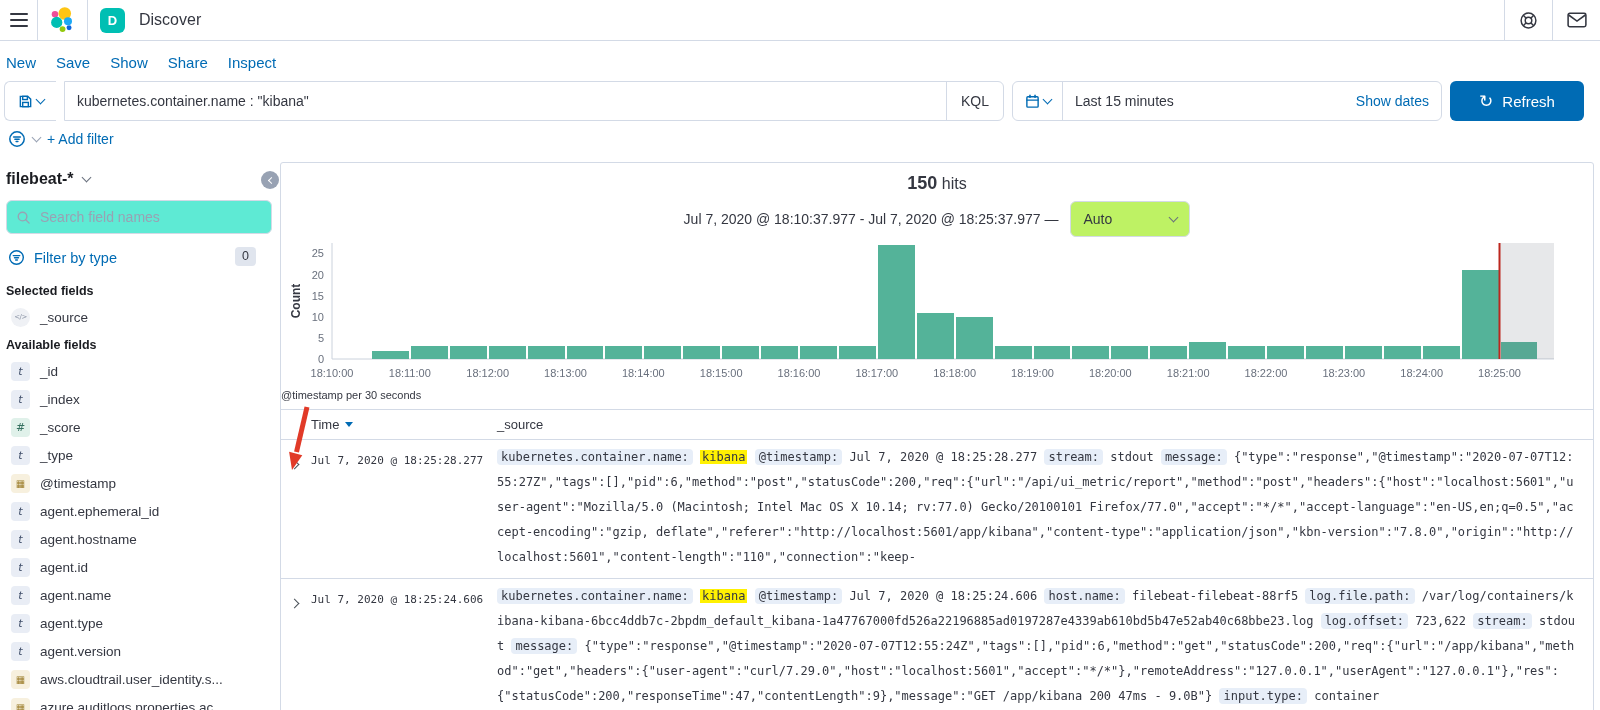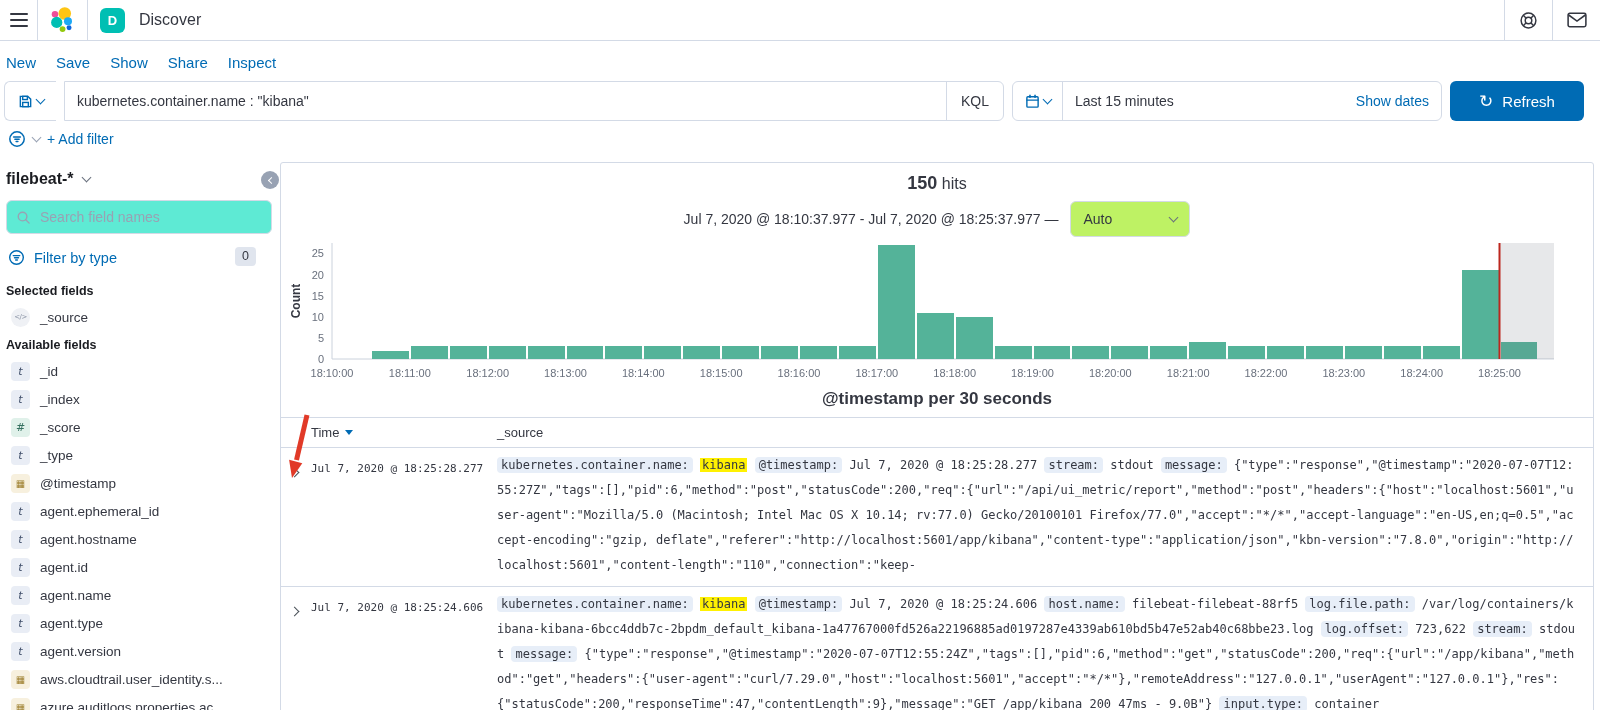--- a/index.html
+++ b/index.html
@@ -85,21 +85,21 @@
   
   .main-panel{flex:1;border:1px solid var(--border);border-radius:3px;margin-right:6px;background:#fff;
               position:relative;padding-top:10px;min-height:548px;}
   .hits-line{text-align:center;font-size:16px;}
   .hits-line strong{font-size:18px;}
   .range-line{display:flex;align-items:center;justify-content:center;gap:12px;margin-top:7px;font-size:14px;}
   .interval-select{width:120px;height:36px;border:1px solid var(--border);border-radius:6px;background:#bef264;
                    display:flex;align-items:center;padding:0 12px;color:var(--text);cursor:pointer;}
   .interval-select .chev{margin-left:auto;color:var(--subdued);}
   .chart-wrap{margin:2px 0 0 4px;}
-  .x-axis-title{text-align:center;font-weight:700;font-size:17px;color:var(--text);margin:0 0 8px 0;}
+  .x-axis-title{font-weight:400;font-size:11px;color:var(--text);margin:0 0 8px 0;}
   
   .doc-table{position:relative;border-top:1px solid var(--border);margin-top:4px;}
   .dt-header{display:grid;grid-template-columns:30px 186px 1fr;border-bottom:1px solid var(--border);
              height:30px;align-items:center;font-size:13px;font-weight:400;color:var(--text);}
   .dt-header .time-h{display:flex;align-items:center;gap:6px;cursor:pointer;}
   .tri-down{width:0;height:0;border-left:4px solid transparent;border-right:4px solid transparent;
             border-top:5px solid var(--accent);}
   .dt-row{display:grid;grid-template-columns:30px 186px 1fr;border-bottom:1px solid var(--border);
           padding:5px 0 8px 0;}
   .caret-btn{padding:10px 0 0 10px;color:#495057;cursor:pointer;}

